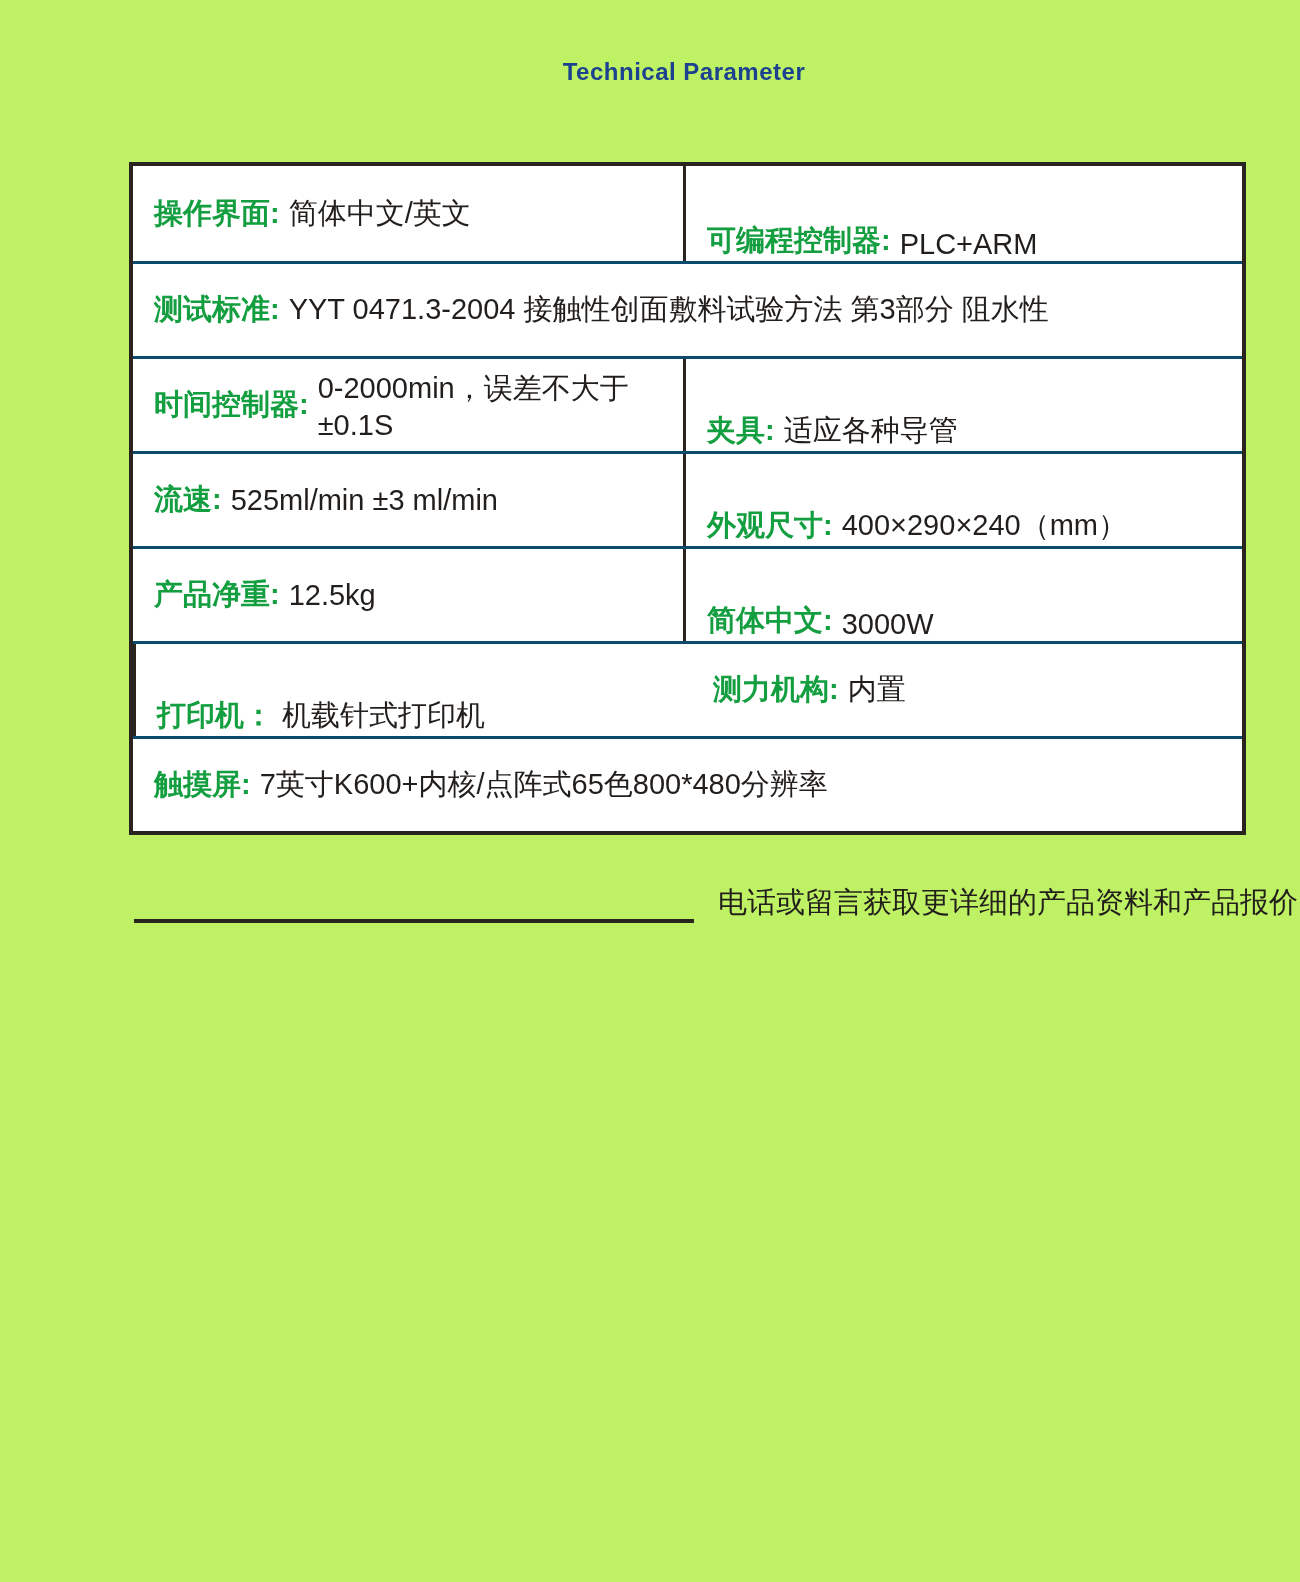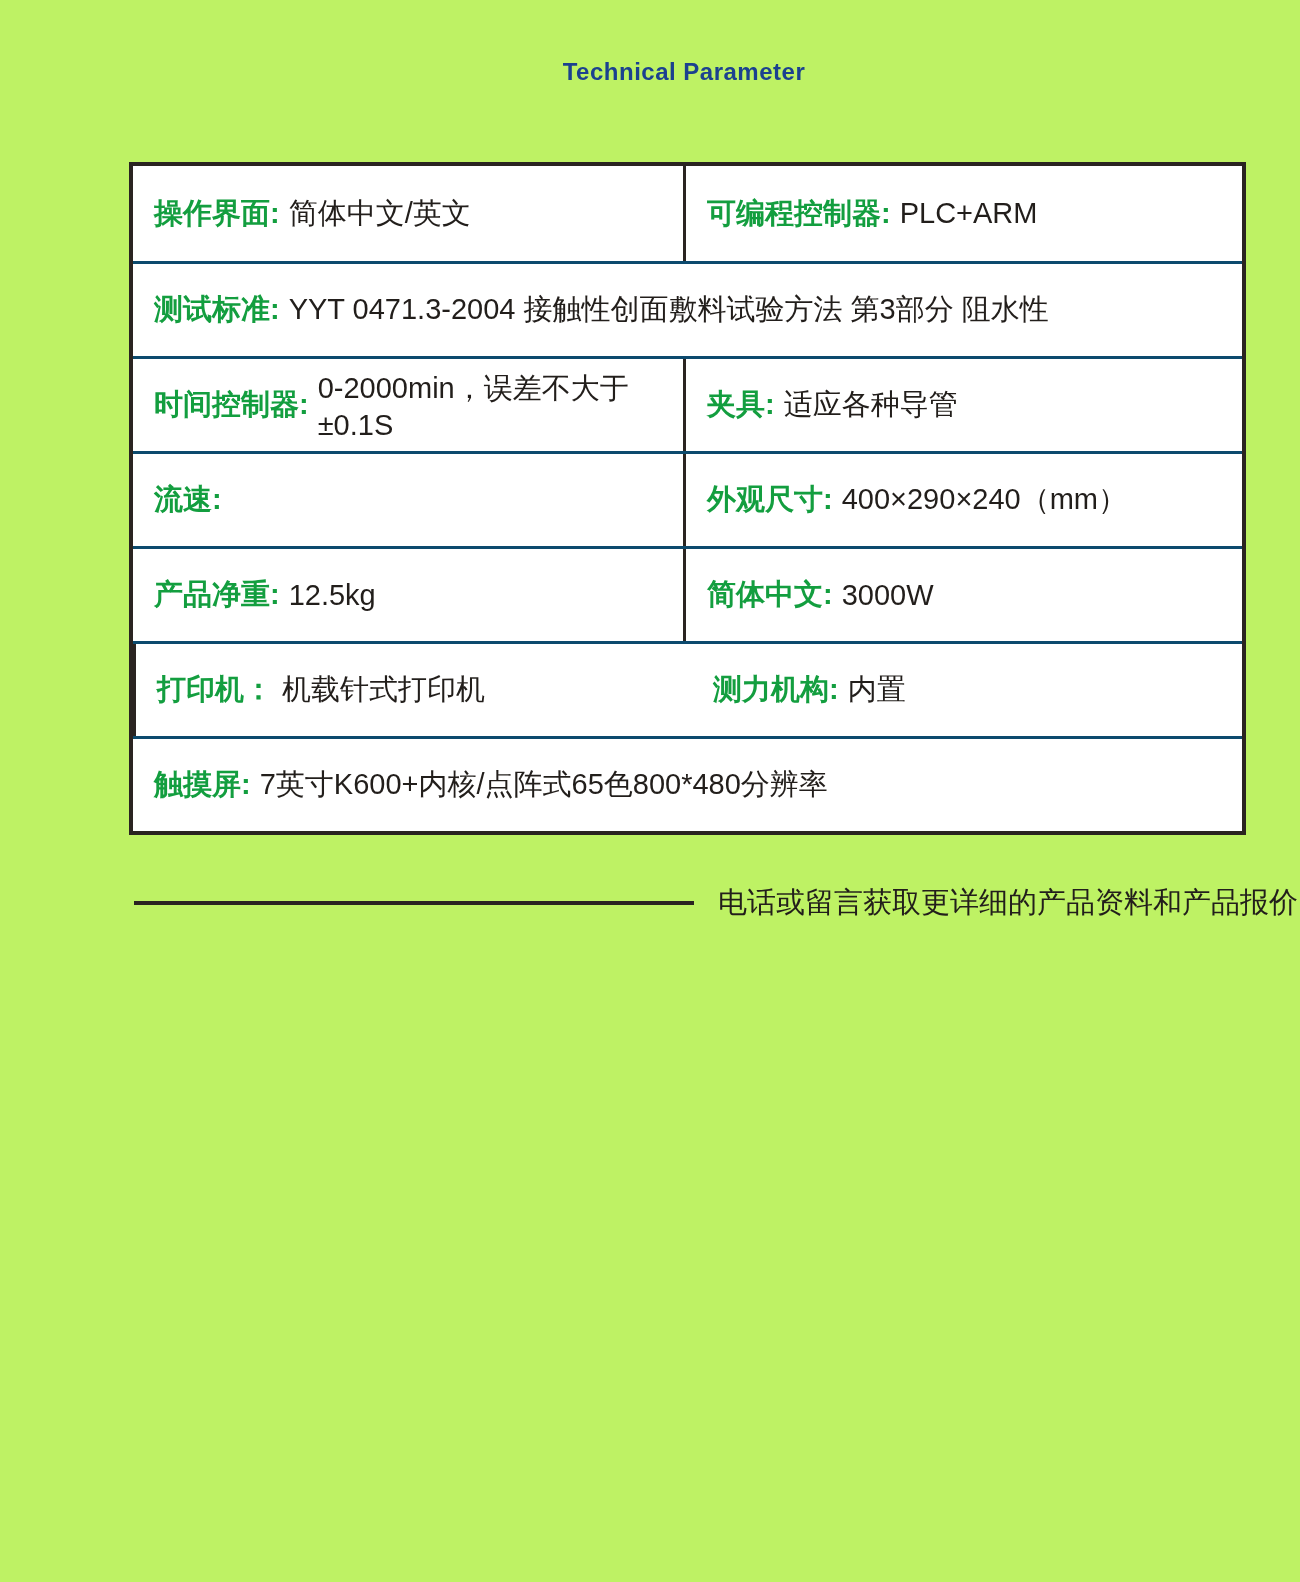--- a/index.html
+++ b/index.html
@@ -61,37 +61,38 @@
     font-size: 29px;
     color: #221e1b;
   }
   .cell.left {
     width: 550px;
     flex: 0 0 550px;
   }
   .cell.right {
     flex: 1 1 auto;
     border-left: 3px solid #2a2421;
+    align-items: flex-end;
   }
   .cell.full {
     width: 100%;
   }
   .lbl {
     color: #139e3f;
     font-weight: bold;
     margin-right: 9px;
     white-space: nowrap;
   }
   .val {
     white-space: pre-wrap;
   }
   
   .footer {
     display: flex;
-    align-items: center;
+    align-items: flex-end;
     margin: 48px 0 0 100px;
     width: 1112px;
     font-family: Liberation Mono, monospace;
   }
   .footer-line {
     width: 560px;
     height: 4px;
     background: #2a2421;
     flex: 0 0 560px;
     margin-right: 24px;
@@ -139,20 +140,21 @@
       </div>
       <div class="cell right">
         <span class="lbl">夹具:</span>
         <span class="val">适应各种导管</span>
       </div>
     </div>
 
     <div class="row">
       <div class="cell left">
         <span class="lbl">流速:</span>
+        <span class="val">525ml/min ±3 ml/min</span>
       </div>
       <div class="cell right">
         <span class="lbl">外观尺寸:</span>
         <span class="val">400×290×240（mm）</span>
       </div>
     </div>
 
     <div class="row">
       <div class="cell left">
         <span class="lbl">产品净重:</span>

